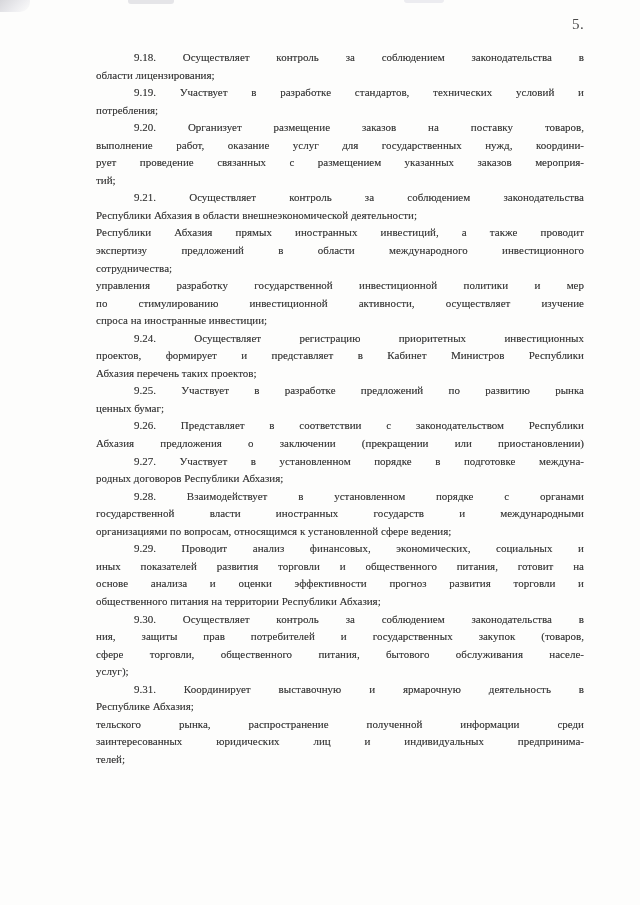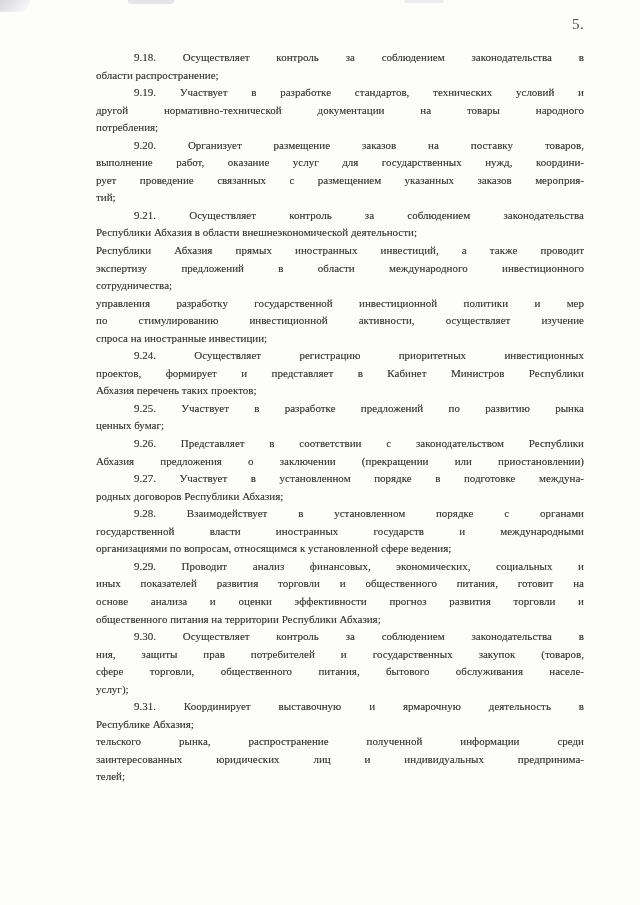--- a/index.html
+++ b/index.html
@@ -70,25 +70,24 @@
 <div class="page">
   <div class="artifact a1"></div>
   <div class="artifact a2"></div>
   <div class="artifact a3"></div>
 
   <div class="page-number">5.</div>
 
   <div class="doc-body" id="doc-body">
       <div class="para">
         <div class="line first">9.18. Осуществляет контроль за соблюдением законодательства в</div>
-        <div class="line last">области распространение;</div>
+        <div class="line last">области лицензирования;</div>
       </div>
       <div class="para">
         <div class="line first">9.19. Участвует в разработке стандартов, технических условий и</div>
-        <div class="line">другой нормативно-технической документации на товары народного</div>
         <div class="line last">потребления;</div>
       </div>
       <div class="para">
         <div class="line first">9.20. Организует размещение заказов на поставку товаров,</div>
         <div class="line">выполнение работ, оказание услуг для государственных нужд, координи-</div>
         <div class="line">рует проведение связанных с размещением указанных заказов мероприя-</div>
         <div class="line last">тий;</div>
       </div>
       <div class="para">
         <div class="line first">9.21. Осуществляет контроль за соблюдением законодательства</div>

